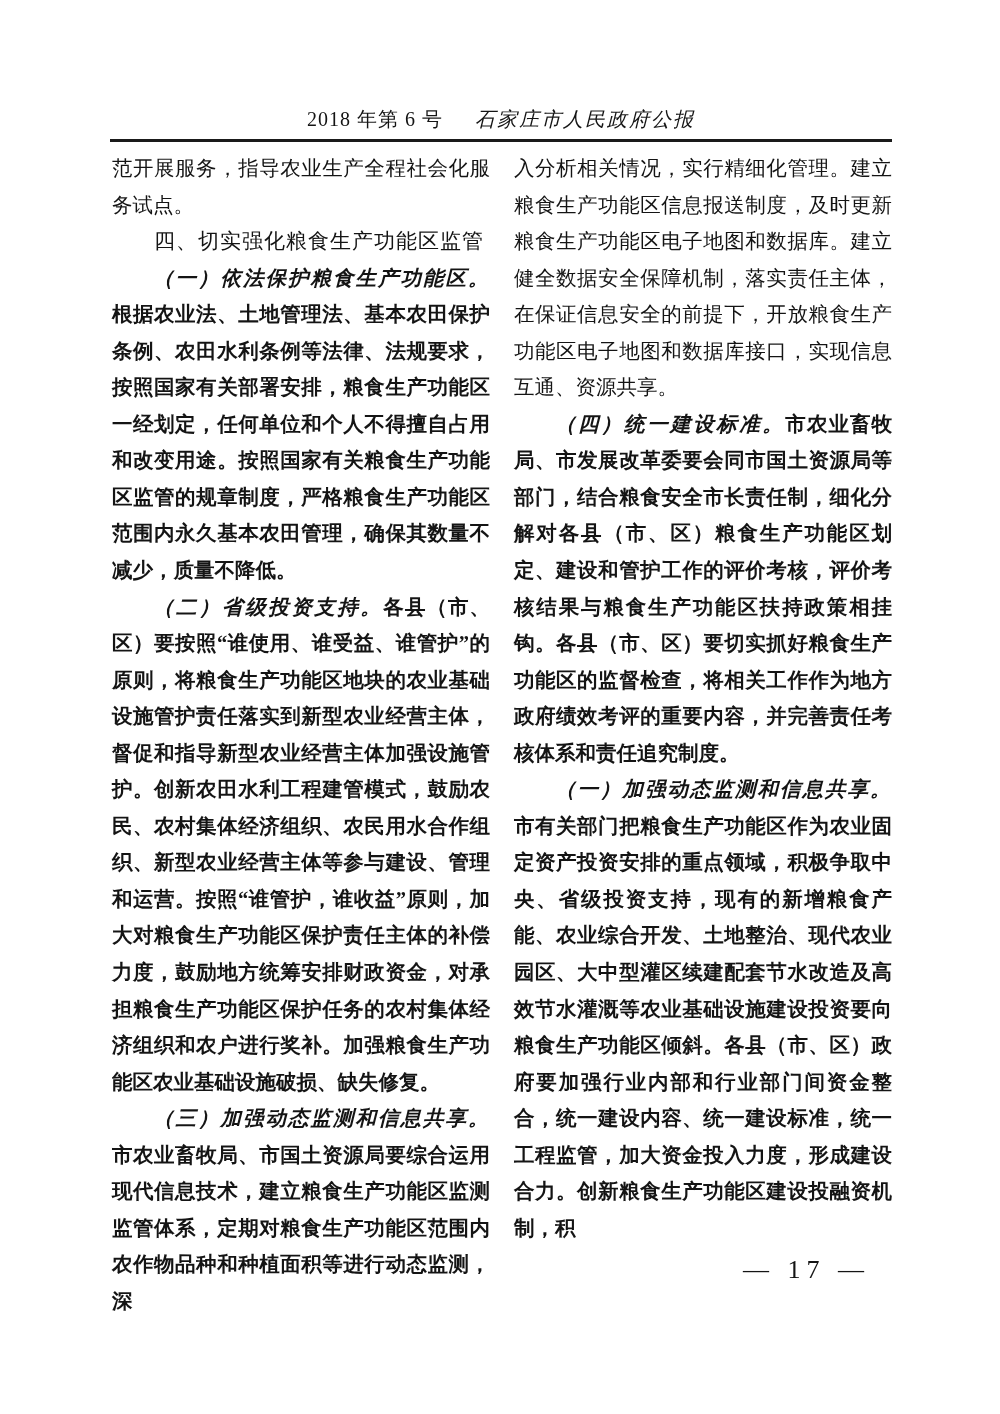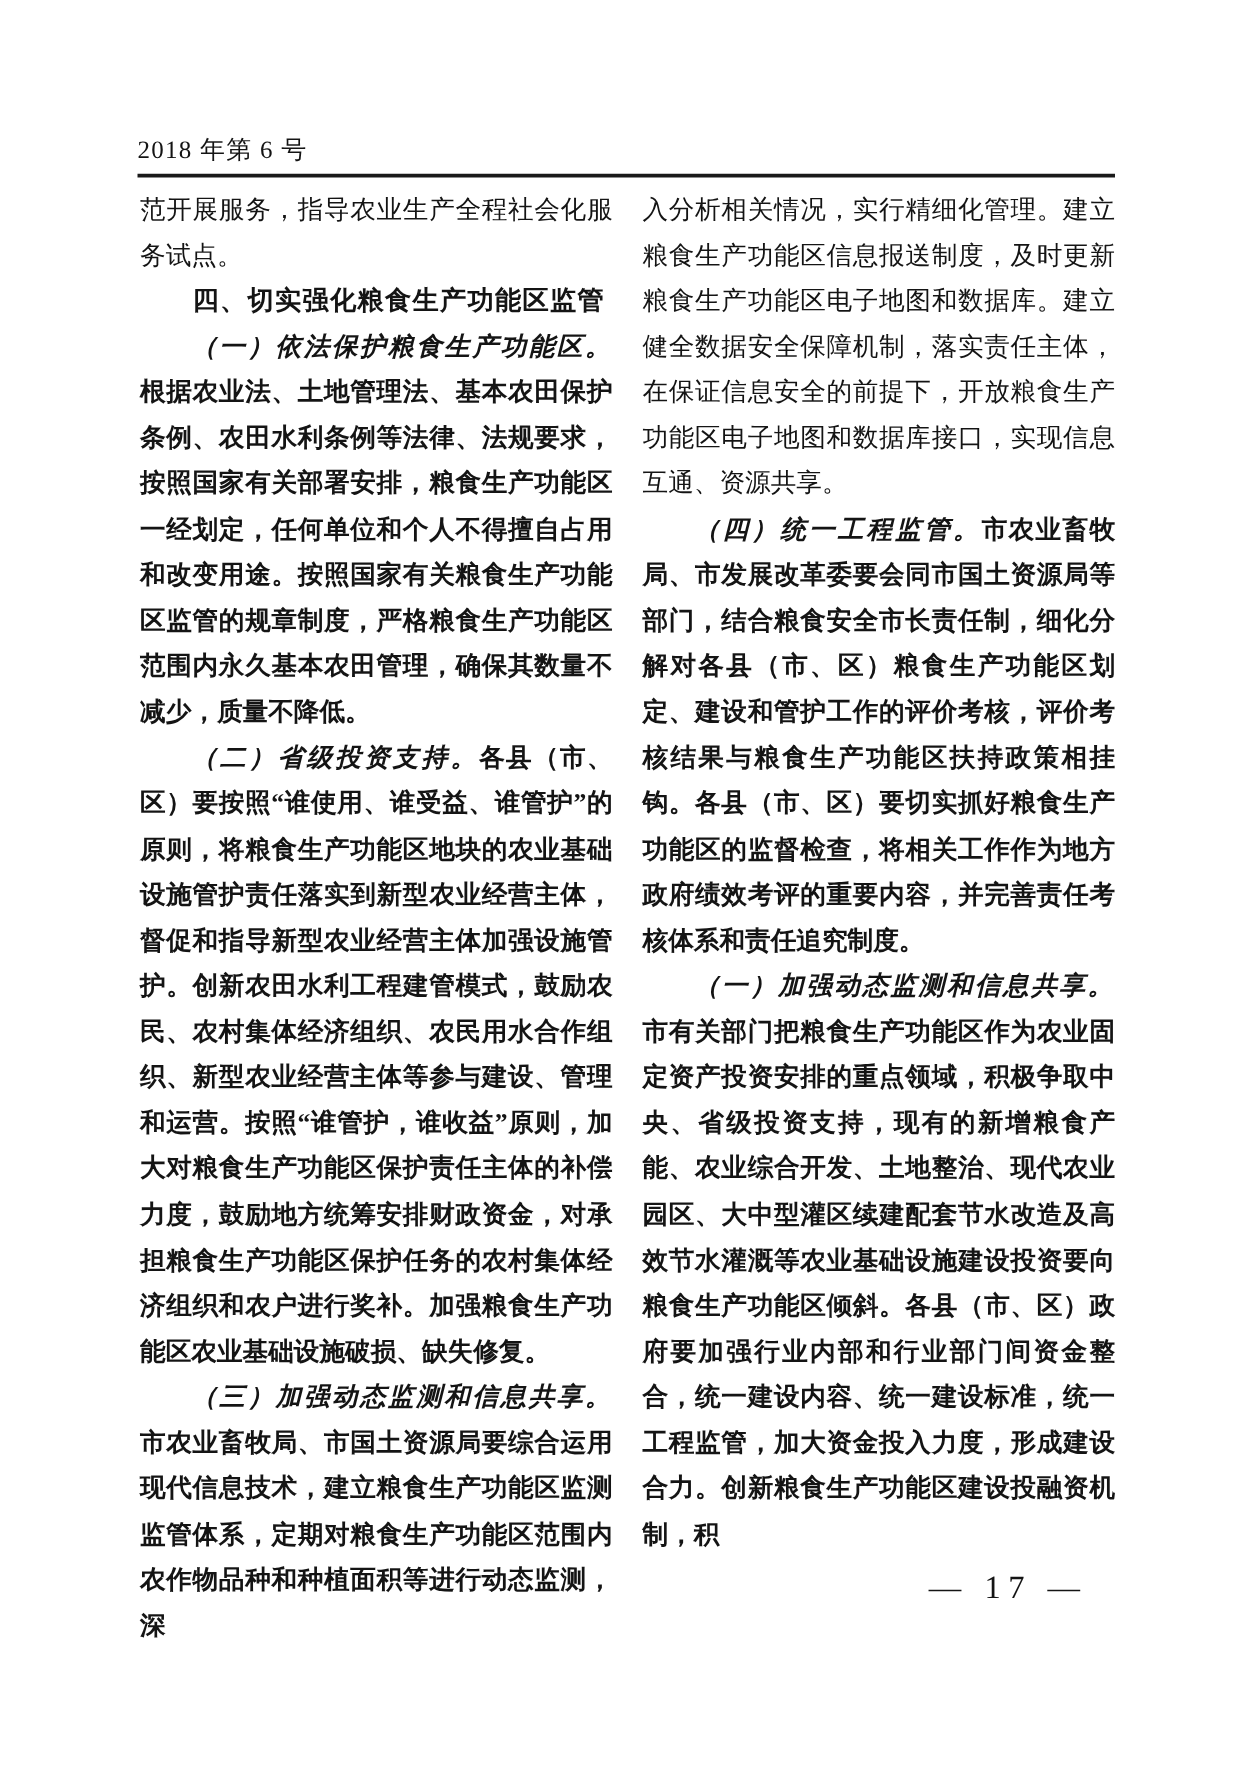--- a/index.html
+++ b/index.html
@@ -13,21 +13,21 @@
     position: relative;
     width: 1000px; height: 1414px;
     background: #ffffff;
     overflow: hidden;
   }
   
   .running-header {
     position: absolute;
     left: 110px; right: 108px; top: 106px;
     display: flex;
-    justify-content: space-between;
+    justify-content: center;
     align-items: baseline;
     font-size: 20px;
     letter-spacing: 1px;
     gap: 32px;
   }
   .issue-label { font-family: "Liberation Serif", "DejaVu Serif", serif; }
   .publication-title {
     font-style: italic; 
     letter-spacing: 2px;
   }
@@ -52,21 +52,21 @@
     line-height: 36.55px;
     text-align: justify;
     text-justify: inter-character;
     word-break: break-all;
   }
   .col p, .col h2 { margin: 0; padding: 0; }
   .para, .heading { text-indent: 2em; font-weight: bold; }
   .cont { text-indent: 0; }
   .heading {
     font-family: "Liberation Sans", "DejaVu Sans", sans-serif;
-    font-weight: bold;
+    font-weight: normal;
     font-size: 21px;
     line-height: 36.55px;
     letter-spacing: 1px;
   }
   .lead {
     font-style: italic; 
     letter-spacing: 1.5px;
   }
   
   .folio {
@@ -81,36 +81,37 @@
     letter-spacing: 6px;
   }
 </style>
 </head>
 <body>
 
 <div class="page">
 
   <div class="running-header">
     <span class="issue-label">2018 年第 6 号</span>
+    <span class="publication-title">石家庄市人民政府公报</span>
   </div>
   <div class="header-rule"></div>
 
   <div class="columns">
 
     <div class="col">
       <p class="cont">范开展服务，指导农业生产全程社会化服务试点。</p>
       <h2 class="heading">四、切实强化粮食生产功能区监管</h2>
       <p class="para"><span class="lead">（一）依法保护粮食生产功能区。</span><span>根据农业法、土地管理法、基本农田保护条例、农田水利条例等法律、法规要求，按照国家有关部署安排，粮食生产功能区一经划定，任何单位和个人不得擅自占用和改变用途。按照国家有关粮食生产功能区监管的规章制度，严格粮食生产功能区范围内永久基本农田管理，确保其数量不减少，质量不降低。</span></p>
       <p class="para"><span class="lead">（二）省级投资支持。</span><span>各县（市、区）要按照“谁使用、谁受益、谁管护”的原则，将粮食生产功能区地块的农业基础设施管护责任落实到新型农业经营主体，督促和指导新型农业经营主体加强设施管护。创新农田水利工程建管模式，鼓励农民、农村集体经济组织、农民用水合作组织、新型农业经营主体等参与建设、管理和运营。按照“谁管护，谁收益”原则，加大对粮食生产功能区保护责任主体的补偿力度，鼓励地方统筹安排财政资金，对承担粮食生产功能区保护任务的农村集体经济组织和农户进行奖补。加强粮食生产功能区农业基础设施破损、缺失修复。</span></p>
       <p class="para"><span class="lead">（三）加强动态监测和信息共享。</span><span>市农业畜牧局、市国土资源局要综合运用现代信息技术，建立粮食生产功能区监测监管体系，定期对粮食生产功能区范围内农作物品种和种植面积等进行动态监测，深</span></p>
     </div>
 
     <div class="col">
       <p class="cont">入分析相关情况，实行精细化管理。建立粮食生产功能区信息报送制度，及时更新粮食生产功能区电子地图和数据库。建立健全数据安全保障机制，落实责任主体，在保证信息安全的前提下，开放粮食生产功能区电子地图和数据库接口，实现信息互通、资源共享。</p>
-      <p class="para"><span class="lead">（四）统一工程监管。</span><span>市农业畜牧局、市发展改革委要会同市国土资源局等部门，结合粮食安全市长责任制，细化分解对各县（市、区）粮食生产功能区划定、建设和管护工作的评价考核，评价考核结果与粮食生产功能区扶持政策相挂钩。各县（市、区）要切实抓好粮食生产功能区的监督检查，将相关工作作为地方政府绩效考评的重要内容，并完善责任考核体系和责任追究制度。</span></p>
+      <p class="para"><span class="lead">（四）统一建设标准。</span><span>市农业畜牧局、市发展改革委要会同市国土资源局等部门，结合粮食安全市长责任制，细化分解对各县（市、区）粮食生产功能区划定、建设和管护工作的评价考核，评价考核结果与粮食生产功能区扶持政策相挂钩。各县（市、区）要切实抓好粮食生产功能区的监督检查，将相关工作作为地方政府绩效考评的重要内容，并完善责任考核体系和责任追究制度。</span></p>
       <p class="para"><span class="lead">（一）加强动态监测和信息共享。</span><span>市有关部门把粮食生产功能区作为农业固定资产投资安排的重点领域，积极争取中央、省级投资支持，现有的新增粮食产能、农业综合开发、土地整治、现代农业园区、大中型灌区续建配套节水改造及高效节水灌溉等农业基础设施建设投资要向粮食生产功能区倾斜。各县（市、区）政府要加强行业内部和行业部门间资金整合，统一建设内容、统一建设标准，统一工程监管，加大资金投入力度，形成建设合力。创新粮食生产功能区建设投融资机制，积</span></p>
     </div>
 
   </div>
 
   <div class="folio">— 17 —</div>
 
 </div>
 
 </body></html>

